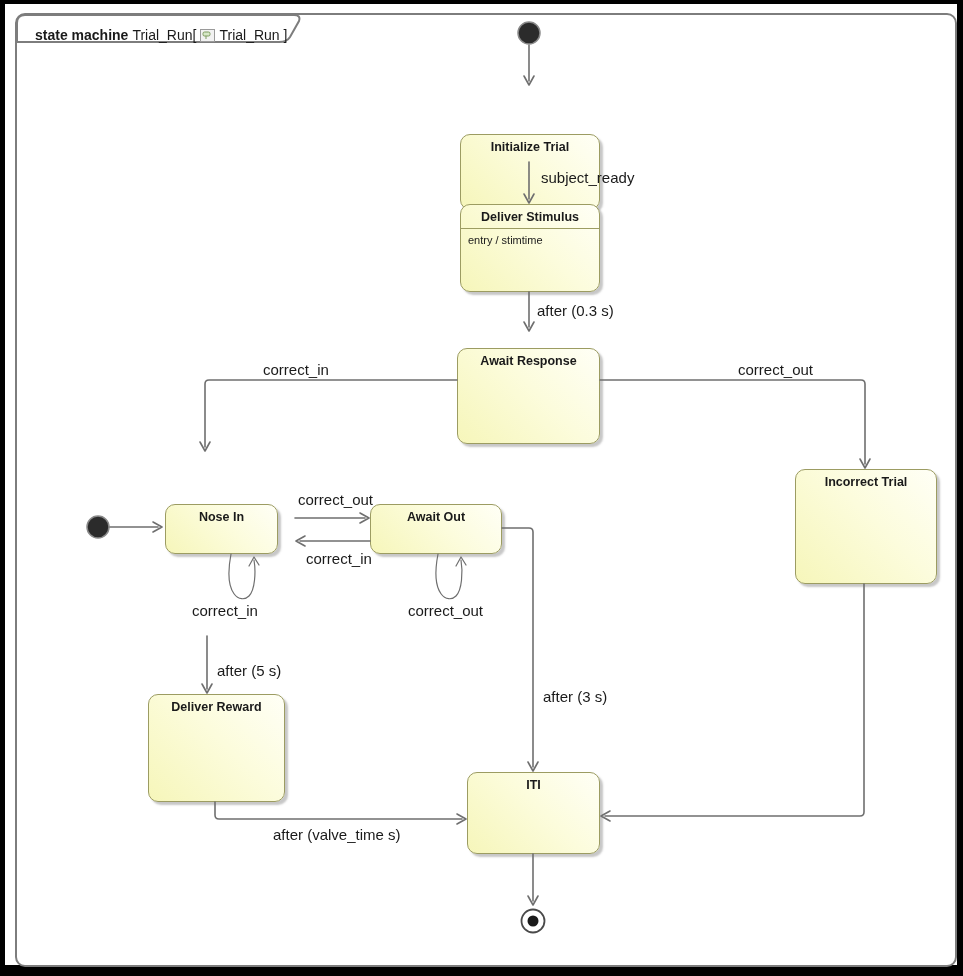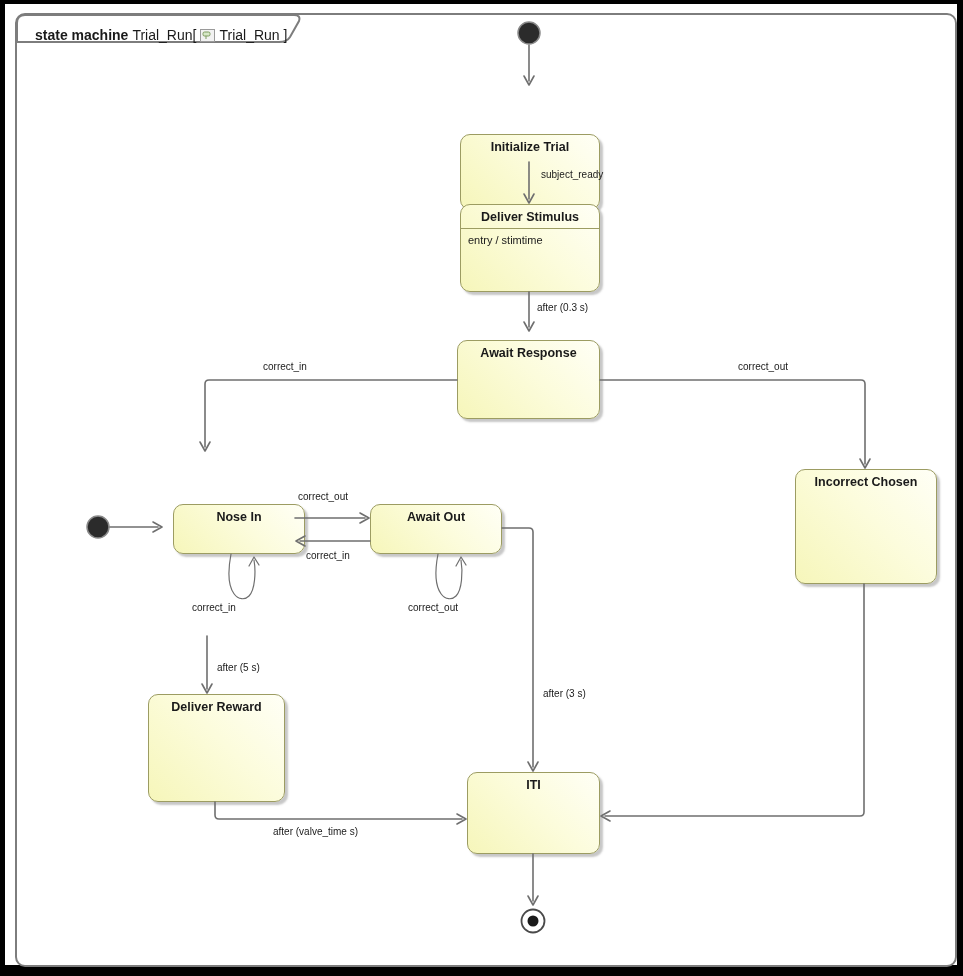--- a/index.html
+++ b/index.html
@@ -27,21 +27,21 @@
   .state-title{
     text-align:center;font-weight:bold;font-size:12.5px;color:#1a1a1a;
     padding-top:5px;
   }
   .compartment-divider{height:0;border-top:1.2px solid #9c9c62;margin-top:4px;}
   .entry-text{font-size:11px;color:#1a1a1a;padding:5px 7px;text-align:left;}
   .composite{
     background:linear-gradient(225deg,#fdfde8 0%,#fafad0 50%,#f7f7bd 100%);
   }
   .tlabel{
-    position:absolute;font-size:10px;color:#1a1a1a;white-space:nowrap;
+    position:absolute;font-size:15px;color:#1a1a1a;white-space:nowrap;
   }
   svg.connectors{position:absolute;left:0;top:0;pointer-events:none;}
 </style>
 </head>
 <body>
 
 <div class="canvas">
   <div class="frame"></div>
 
   <div class="tab">
@@ -64,34 +64,34 @@
   <div class="state" style="left:455px;top:82px;width:140px;height:76px;margin-top:48px;">
     <div class="state-title">Initialize Trial</div>
   </div>
 
   <div class="state" style="left:455px;top:200px;width:140px;height:88px;">
     <div class="state-title">Deliver Stimulus</div>
     <div class="compartment-divider"></div>
     <div class="entry-text">entry / stimtime</div>
   </div>
 
-  <div class="state" style="left:452px;top:336px;width:143px;height:79px;">
+  <div class="state" style="left:452px;top:344px;width:143px;height:96px;">
     <div class="state-title">Await Response</div>
   </div>
 
-  <div class="state" style="left:168px;top:500px;width:132px;height:50px;">
+  <div class="state" style="left:160px;top:500px;width:113px;height:50px;">
     <div class="state-title">Nose In</div>
   </div>
 
   <div class="state" style="left:365px;top:500px;width:132px;height:50px;">
     <div class="state-title">Await Out</div>
   </div>
 
   <div class="state" style="left:790px;top:465px;width:142px;height:115px;">
-    <div class="state-title">Incorrect Chosen</div>
+    <div class="state-title">Incorrect Trial</div>
   </div>
 
   <div class="state" style="left:143px;top:690px;width:137px;height:108px;">
     <div class="state-title">Deliver Reward</div>
   </div>
 
   <div class="state" style="left:462px;top:768px;width:133px;height:82px;">
     <div class="state-title">ITI</div>
   </div>
 

